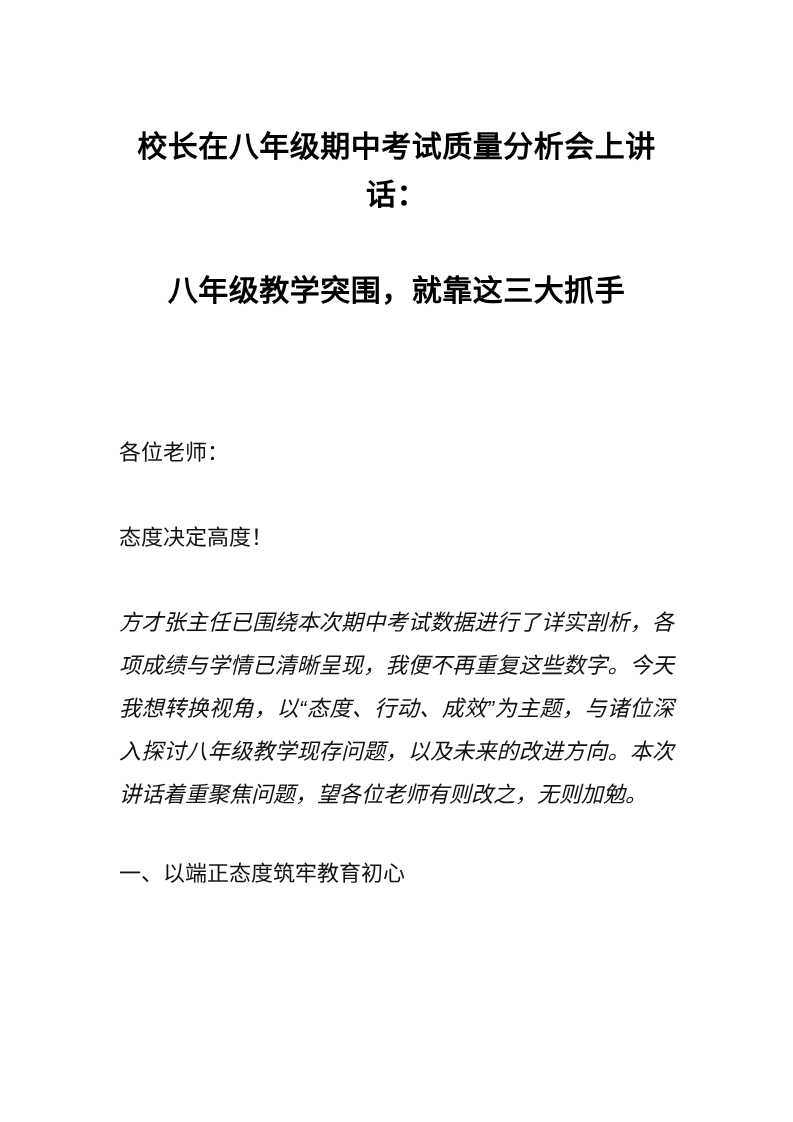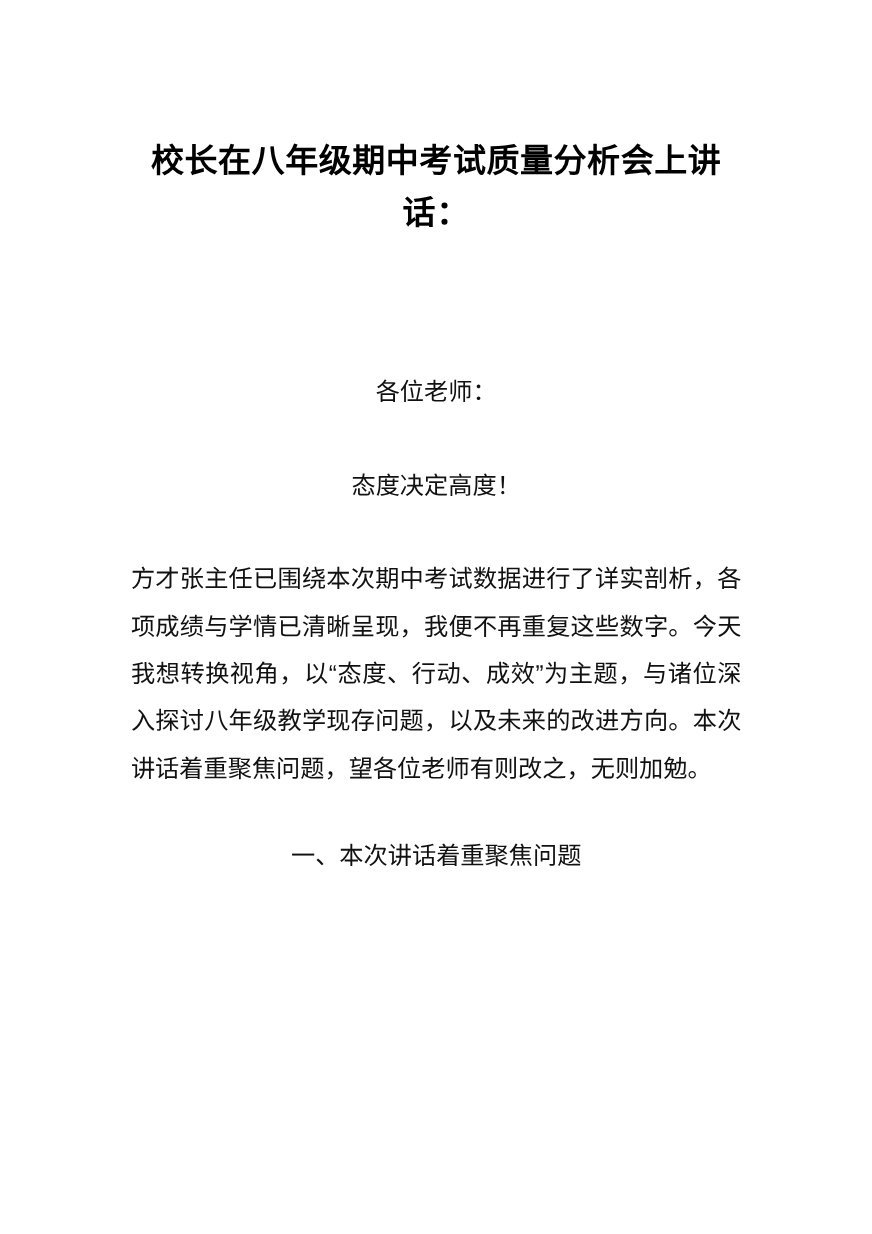--- a/index.html
+++ b/index.html
@@ -38,52 +38,54 @@
   }
   .doc-title.line-2 {
     margin-top: 48px;
   }
   .body-text {
     margin: 0;
     font-size: 22px;
     line-height: 43px;
     font-weight: 400;
     color: #111111;
-    text-align: center;
+    text-align: left;
   }
   .salutation {
     margin-top: 116px;
   }
   .greeting {
     margin-top: 42px;
   }
   .para {
     margin-top: 42px;
     text-align: justify;
     text-justify: inter-ideograph;
+    font-style: italic;
   }
   .section-heading {
     margin-top: 36px;
   }
   .para-last {
     margin-top: 41px;
   }
 </style>
 </head>
 <body>
 
 <div class="page">
   <div class="content">
 
     <h1 class="doc-title line-1">校长在八年级期中考试质量分析会上讲话：</h1>
 
+    <h1 class="doc-title line-2">八年级教学突围，就靠这三大抓手</h1>
 
     <p class="body-text salutation">各位老师：</p>
 
     <p class="body-text greeting">态度决定高度！</p>
 
     <p class="body-text para">方才张主任已围绕本次期中考试数据进行了详实剖析，各项成绩与学情已清晰呈现，我便不再重复这些数字。今天我想转换视角，以“态度、行动、成效”为主题，与诸位深入探讨八年级教学现存问题，以及未来的改进方向。本次讲话着重聚焦问题，望各位老师有则改之，无则加勉。</p>
 
-    <p class="body-text section-heading">一、本次讲话着重聚焦问题</p>
+    <p class="body-text section-heading">一、以端正态度筑牢教育初心</p>
 
 
   </div>
 </div>
 
 </body></html>

